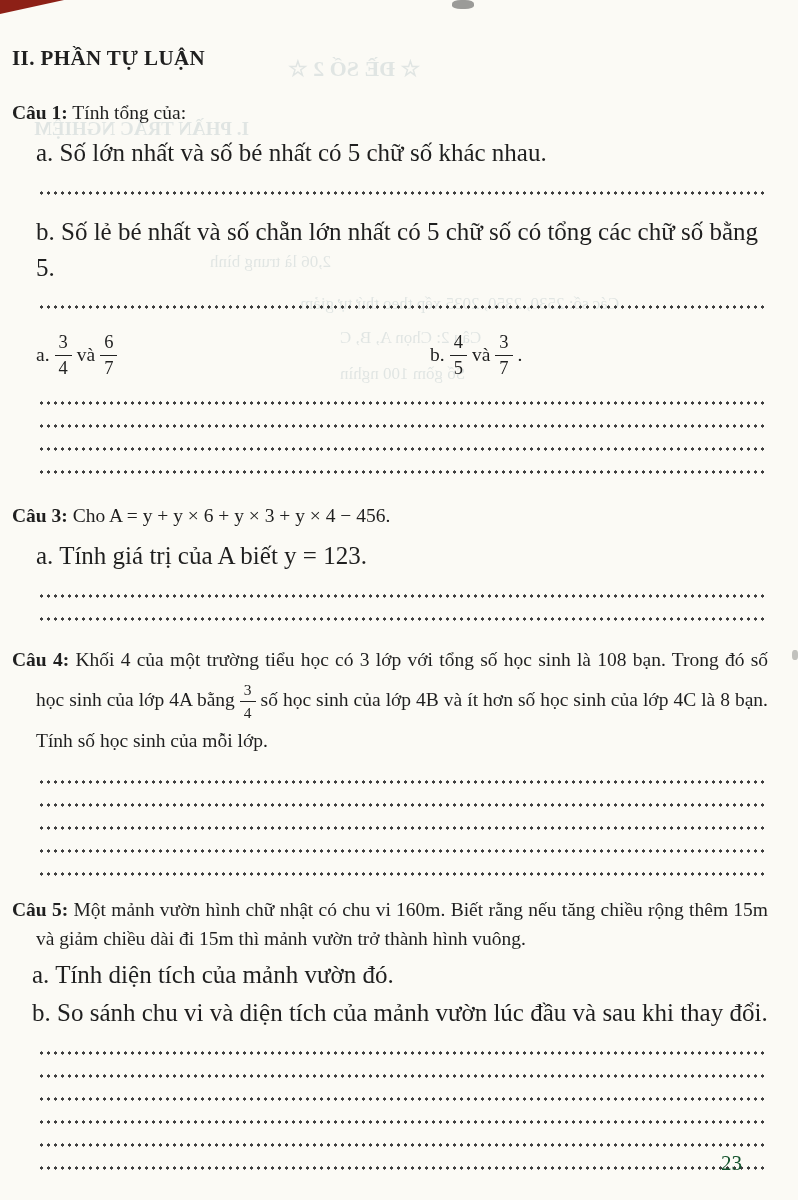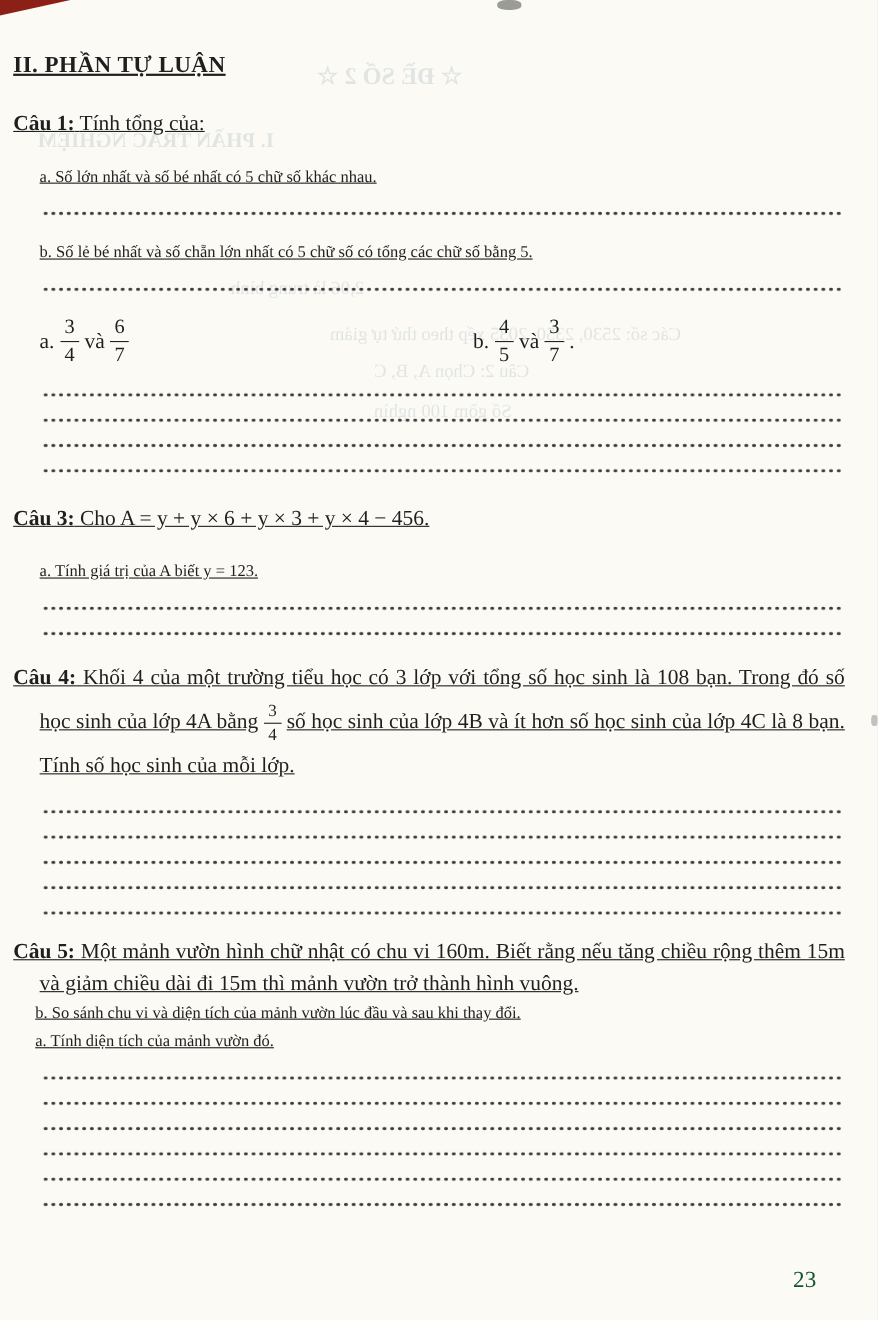--- a/index.html
+++ b/index.html
@@ -7,29 +7,29 @@
     position:relative;
     width:798px; height:1200px;
     background:#fbfaf5;
     font-family:"Liberation Serif", serif;
     color:#1f1f1f;
     overflow:hidden;
     margin:0 auto;
   }
   .content {
     position:absolute;
-    left:12px; right:30px; top:46px;text-decoration:underline;
+    left:12px; right:30px; top:46px;
   }
   .section-title {
     font-size:21px; font-weight:bold; letter-spacing:0.4px;
     margin:0 0 12px 0;
   }
   .qline { font-size:19.5px; line-height:1.45; margin:28px 0 4px 0; }
   .qlabel { font-weight:bold; }
-  .part { font-size:15px; line-height:1.45; margin:24px 0 2px 24px; }
+  .part { font-size:25px; line-height:1.45; margin:8px 0 2px 24px; }
   .dots {
     height:4px;
     margin:19px 2px 19px 26px;
     background-image:radial-gradient(circle, #3d3d3d 1.45px, transparent 1.7px);
     background-size:7px 4px;
     background-repeat:repeat-x;
     background-position:left center;
   }
   .frac {
     display:inline-flex; flex-direction:column; align-items:center;
@@ -149,22 +149,22 @@
           </span><span>số học sinh của lớp 4B và ít hơn số học sinh của lớp 4C là 8 bạn. Tính số học sinh của mỗi lớp.</span></p>
       <div class="dots"></div>
       <div class="dots"></div>
       <div class="dots"></div>
       <div class="dots"></div>
       <div class="dots"></div>
     </div>
 
     <div>
       <p class="para normal"><span class="qlabel">Câu 5:</span> <span>Một mảnh vườn hình chữ nhật có chu vi 160m. Biết rằng nếu tăng chiều rộng thêm 15m và giảm chiều dài đi 15m thì mảnh vườn trở thành hình vuông.</span></p>
+      <p class="part" style="margin-left:20px; margin-top:4px;">a. Tính diện tích của mảnh vườn đó.</p>
       <p class="part" style="margin-left:20px; margin-top:2px;">b. So sánh chu vi và diện tích của mảnh vườn lúc đầu và sau khi thay đổi.</p>
-      <p class="part" style="margin-left:20px; margin-top:4px;">a. Tính diện tích của mảnh vườn đó.</p>
       <div class="dots"></div>
       <div class="dots"></div>
       <div class="dots"></div>
       <div class="dots"></div>
       <div class="dots"></div>
       <div class="dots"></div>
     </div>
 
   </div>
 

